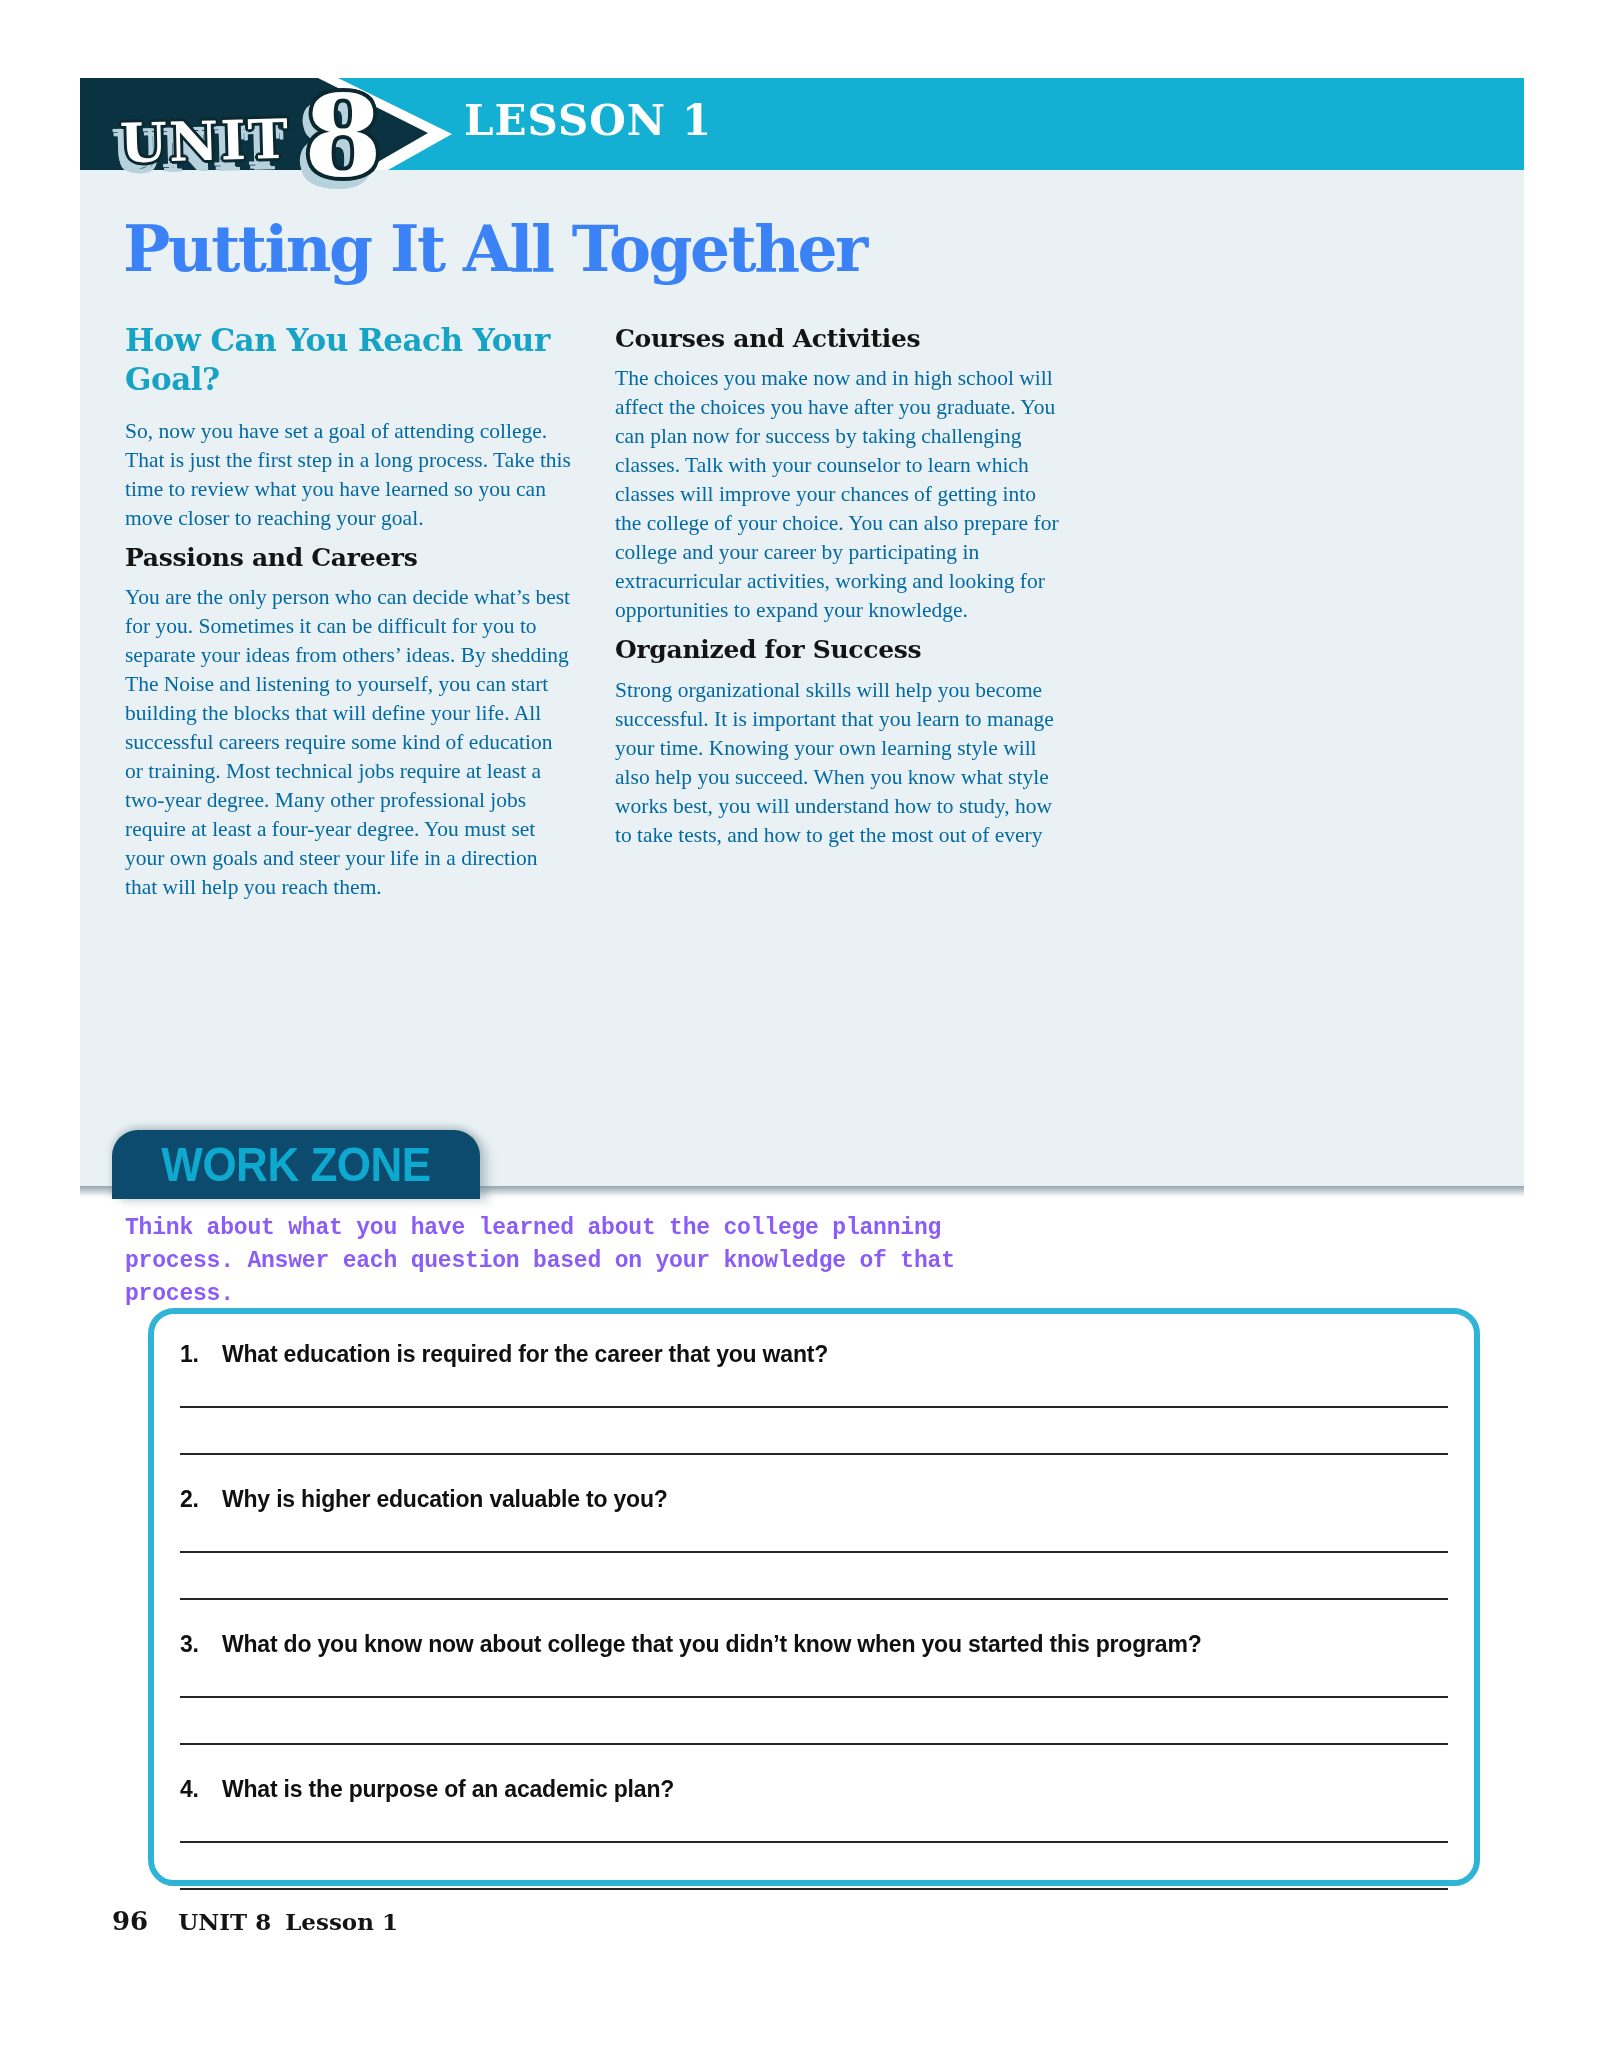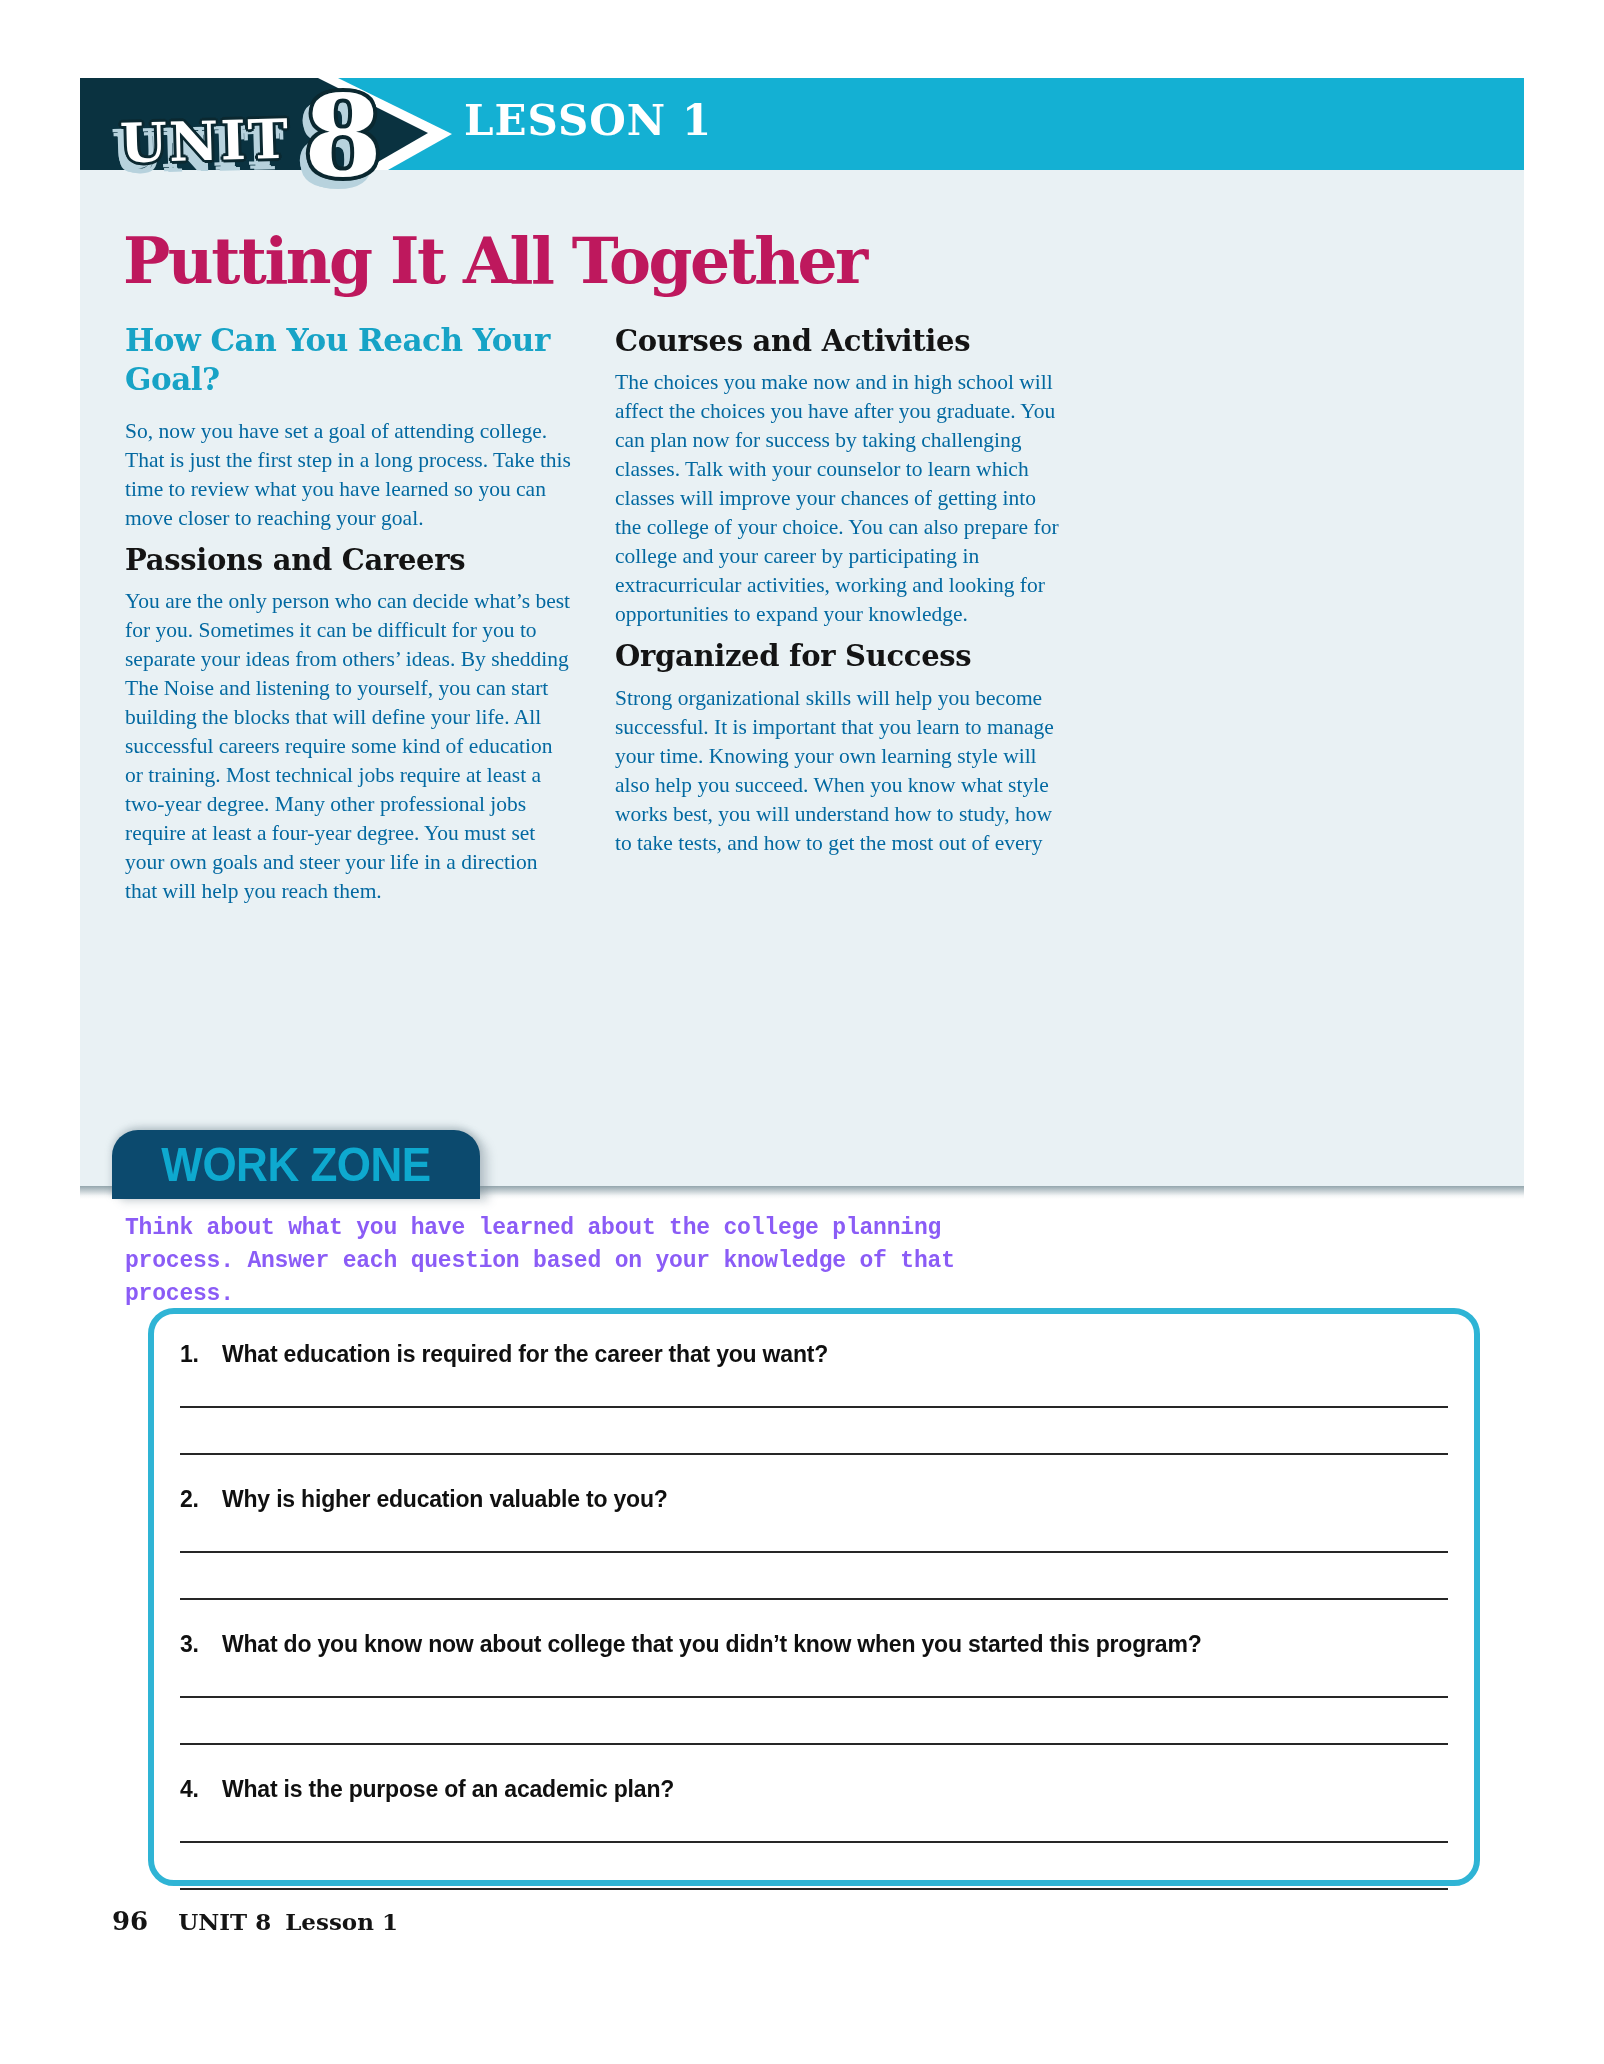--- a/index.html
+++ b/index.html
@@ -24,28 +24,28 @@
                     -8px 10px 0 #b7d2dd,-4px 11px 0 #b7d2dd,-9px 6px 0 #b7d2dd;}
   .unit-num{position:absolute;left:224px;top:2px;font-family:"DejaVu Serif",serif;font-weight:700;
         font-size:112px;line-height:1;color:#ffffff;
         text-shadow:4px 0 #0b2830,-4px 0 #0b2830,0 4px #0b2830,0 -4px #0b2830,
                     3px 3px #0b2830,-3px 3px #0b2830,3px -3px #0b2830,-3px -3px #0b2830,
                     -9px 11px 0 #b7d2dd,-5px 12px 0 #b7d2dd,-10px 7px 0 #b7d2dd;}
   .lesson-label{position:absolute;left:384px;top:20px;font-family:"DejaVu Serif",serif;font-weight:700;
         font-size:42px;line-height:1.1;color:#ffffff;letter-spacing:1px;}
 
   
-  .title{position:absolute;left:123px;top:228px;margin:0;font-family:"DejaVu Serif",serif;
-        font-weight:700;font-size:63px;line-height:1.05;letter-spacing:-2.5px;color:#be185d;}
+  .title{position:absolute;left:123px;top:216px;margin:0;font-family:"DejaVu Serif",serif;
+        font-weight:700;font-size:63px;line-height:1.05;letter-spacing:-2.5px;color:#3b82f6;}
   .col{position:absolute;top:321px;}
   .col-left{left:125px;width:446px;}
   .col-right{left:615px;width:452px;}
   .h-cyan{margin:0 0 18px 0;font-family:"DejaVu Serif",serif;font-weight:700;font-size:31px;
         line-height:39px;letter-spacing:-0.5px;color:#17a3c6;}
-  .h-sec{margin:12px 0 12px 0;font-family:"DejaVu Serif",serif;font-weight:700;font-size:29px;
+  .h-sec{margin:12px 0 12px 0;font-family:"DejaVu Serif",serif;font-weight:700;font-size:25px;
         line-height:1.05;letter-spacing:-0.3px;color:#141414;}
   .col-right .h-sec.first{margin-top:5px;}
   .body-p{margin:0;font-size:21.5px;line-height:29px;color:#0369a1;}
 
   
   .wz-tab{position:absolute;left:112px;top:1130px;width:368px;height:69px;background:#0c4a6e;
         border-radius:26px 26px 0 0;box-shadow:0 -3px 7px rgba(110,130,140,.4),9px 3px 9px rgba(110,130,140,.28);
         display:flex;align-items:center;justify-content:center;}
   .wz-title{font-family:"Liberation Sans",sans-serif;font-weight:700;font-size:44px;
         letter-spacing:-0.5px;color:#0ea9cf;transform:scaleY(1.08);}

